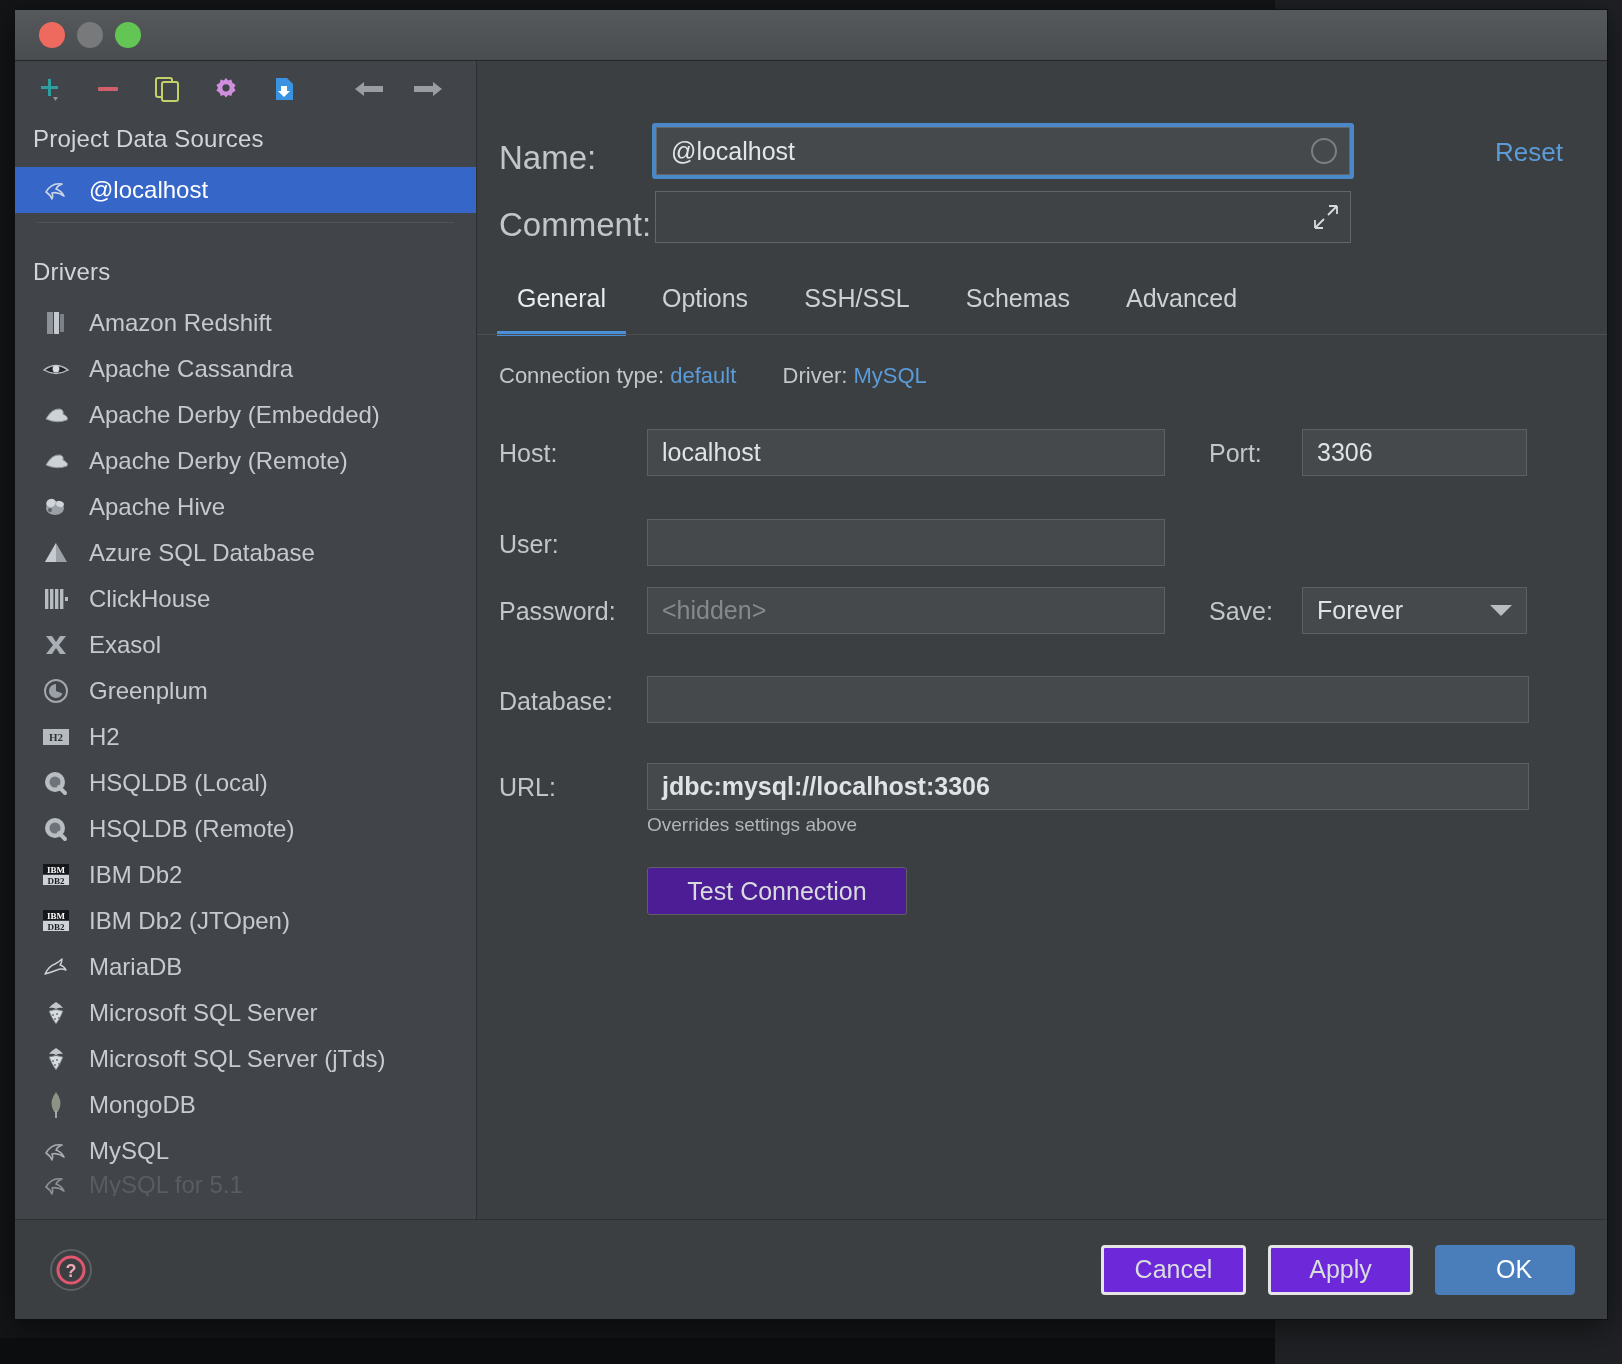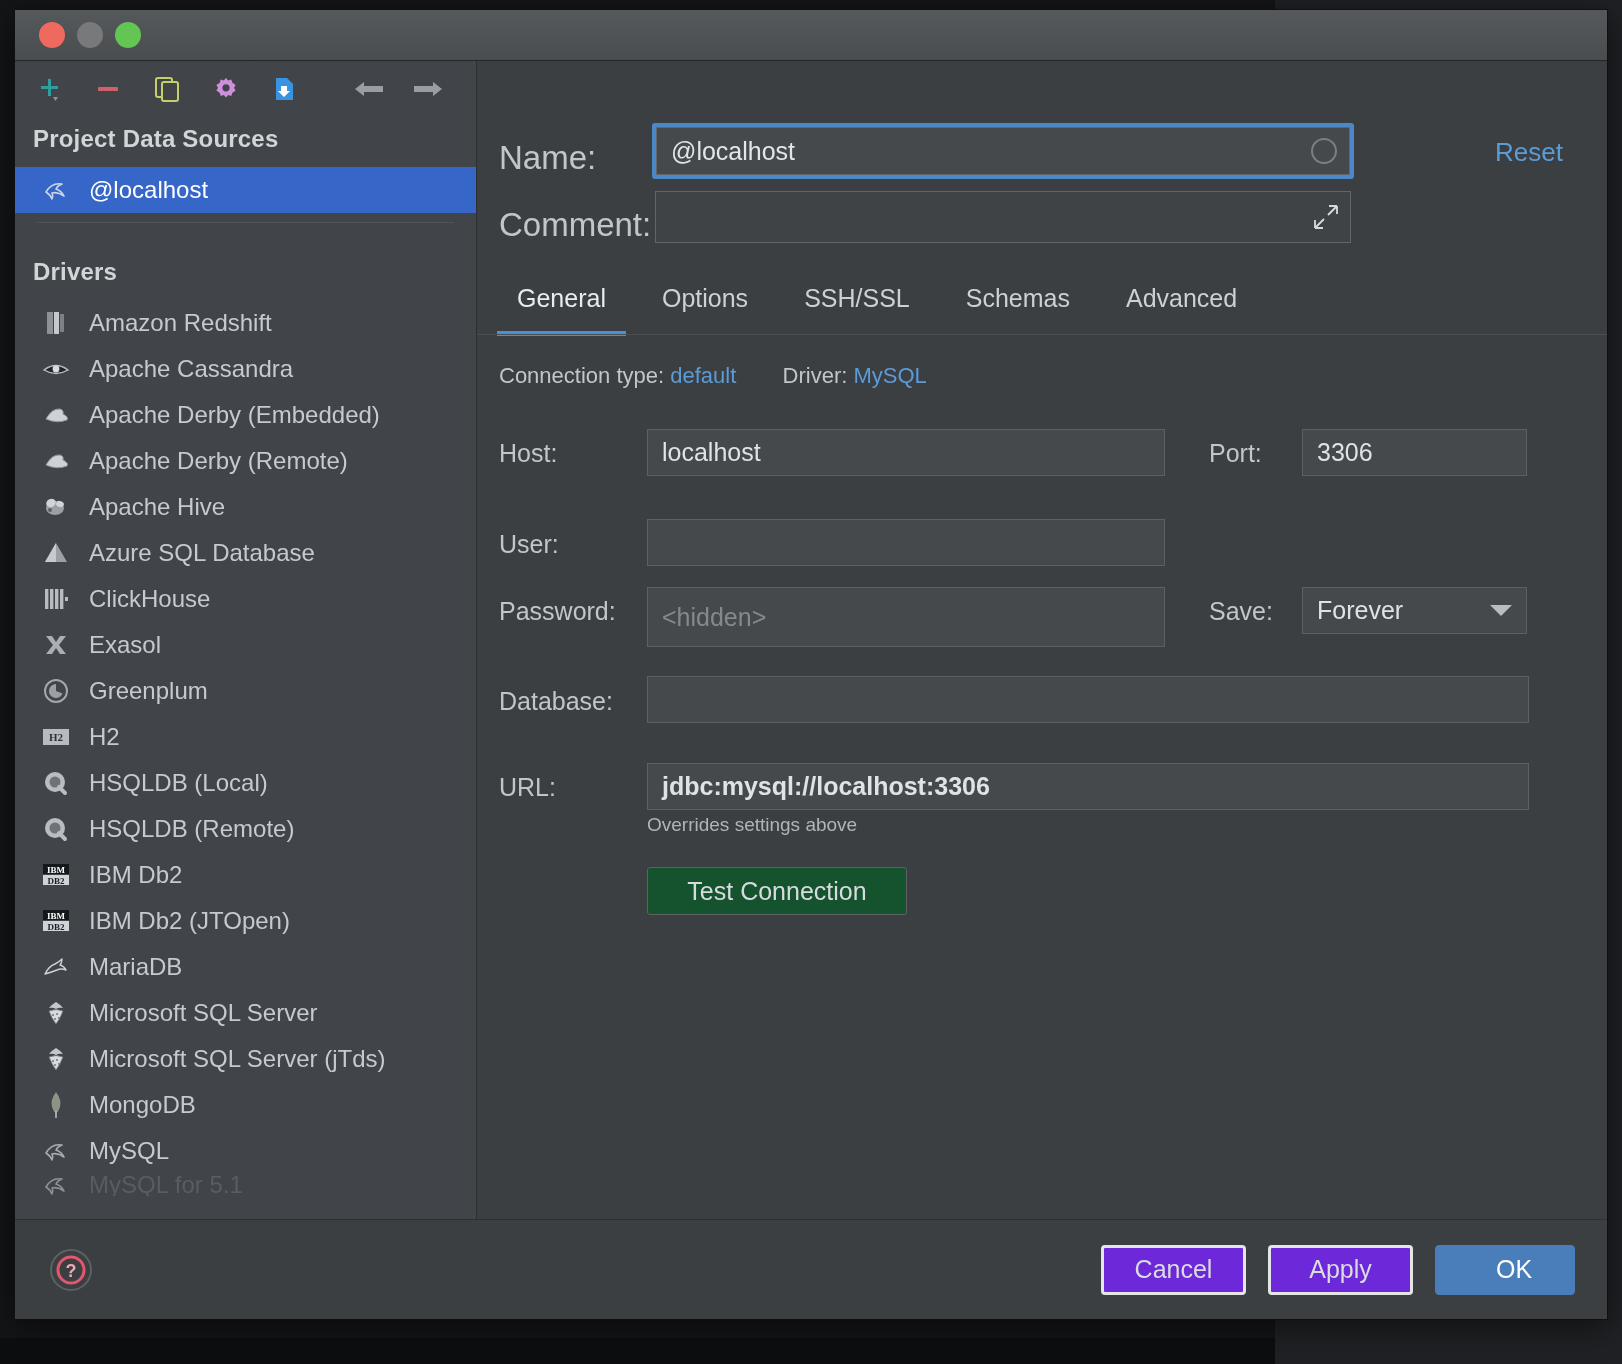--- a/index.html
+++ b/index.html
@@ -68,21 +68,21 @@
   }
   #side-toolbar {
     height: 55px; flex: 0 0 55px;
     display: flex; align-items: center; padding: 0 18px;
     gap: 26px;
   }
   .tb-btn { width: 34px; height: 34px; display: flex; align-items: center; justify-content: center; position: relative; }
   #tb-spacer { flex: 1 1 auto; }
   #side-scroll { flex: 1 1 auto; overflow: hidden; }
   .side-header {
-    font-size: 24px; font-weight: bold; color: #d2d5d8;
+    font-size: 24px; font-weight: normal; color: #d2d5d8;
     padding: 9px 0 14px 18px; letter-spacing: .2px;
   }
   .side-row {
     height: 46px; display: flex; align-items: center;
     padding-left: 26px; gap: 18px;
     font-size: 24px; color: #c6c9cd; white-space: nowrap;
   }
   .side-row.selected { background: #3566c8; color: #ffffff; }
   .side-row .ic { width: 30px; height: 30px; flex: 0 0 30px; display: flex; align-items: center; justify-content: center; }
   #side-divider { height: 1px; background: #4f5357; margin: 9px 22px 0 22px; }
@@ -141,36 +141,36 @@
 
   #host-label   { left: 22px;  top: 378px; }
   #host-input   { left: 170px; top: 368px; width: 518px; height: 47px; }
   #port-label   { left: 732px; top: 378px; }
   #port-input   { left: 825px; top: 368px; width: 225px; height: 47px; }
 
   #user-label   { left: 22px;  top: 469px; }
   #user-input   { left: 170px; top: 458px; width: 518px; height: 47px; }
 
   #pass-label   { left: 22px;  top: 536px; }
-  #pass-input   { left: 170px; top: 526px; width: 518px; height: 60px; color: #85898d; }
+  #pass-input   { left: 170px; top: 526px; width: 518px; height: 47px; color: #85898d; }
   #save-label   { left: 732px; top: 536px; }
   #save-select  { left: 825px; top: 526px; width: 225px; height: 47px; justify-content: space-between; }
   #save-arrow   { width: 0; height: 0; border-left: 11px solid transparent; border-right: 11px solid transparent;
                   border-top: 11px solid #b9bcc0; }
 
   #db-label     { left: 22px;  top: 626px; }
   #db-input     { left: 170px; top: 615px; width: 882px; height: 47px; }
 
   #url-label    { left: 22px;  top: 712px; }
   #url-input    { left: 170px; top: 702px; width: 882px; height: 47px; font-weight: bold; }
   #url-hint     { left: 170px; top: 753px; font-size: 19px; color: #b0b4b8; }
 
   #test-btn {
     position: absolute; left: 170px; top: 806px; width: 260px; height: 48px;
-    background: #14532d; border: 1px solid #5d6164; border-radius: 3px;
+    background: #4c1d95; border: 1px solid #5d6164; border-radius: 3px;
     display: flex; align-items: center; justify-content: center;
     color: #d8dbde; font-size: 25px;
   }
 
   
   #footer {
     height: 100px; flex: 0 0 100px;
     background: #3c3f41; border-top: 1px solid #2e3133;
     display: flex; align-items: center; padding: 0 32px; gap: 22px;
     position: relative;

